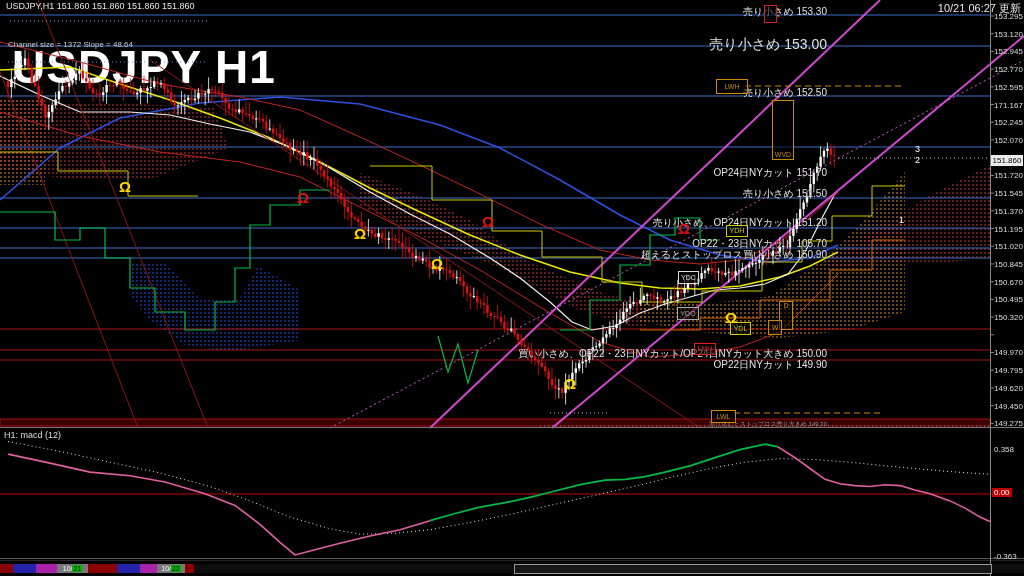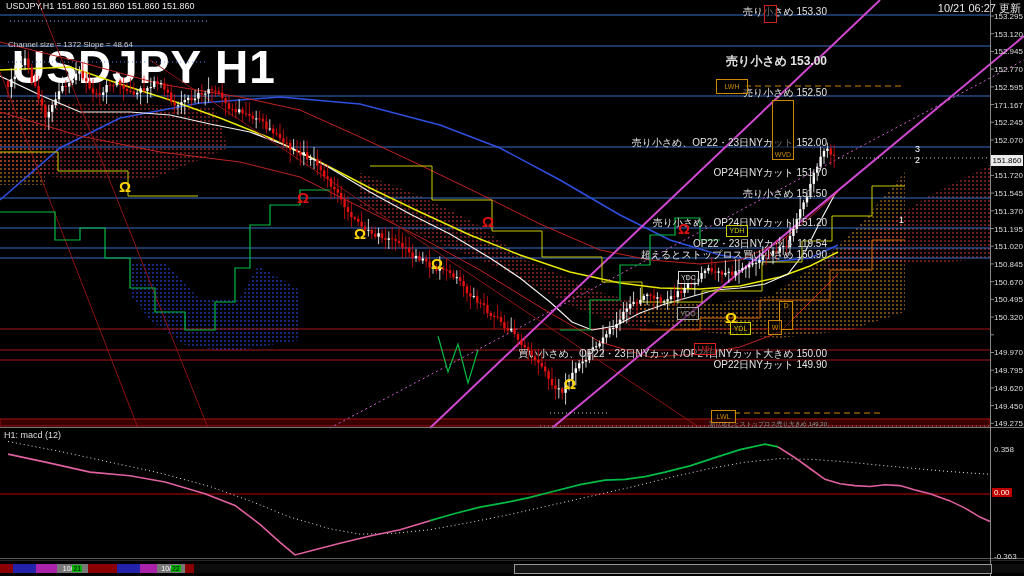--- a/index.html
+++ b/index.html
@@ -673,27 +673,26 @@
     <div class="axis-label" style="top: 277.65px;">150.670</div>
     <div class="axis-label" style="top: 295.36px;">150.495</div>
     <div class="axis-label" style="top: 313.07px;">150.320</div>
     <div class="axis-label" style="top: 312px; padding-left: 41px;">150.145</div>
     <div class="axis-label" style="top: 348.49px;">149.970</div>
     <div class="axis-label" style="top: 366.2px;">149.795</div>
     <div class="axis-label" style="top: 383.91px;">149.620</div>
     <div class="axis-label" style="top: 401.62px;">149.450</div>
     <div class="axis-label" style="top: 419.33px;">149.275</div>
     <div class="anno" style="top: 5px; font-size: 10px;">売り小さめ 153.30</div>
-    <div class="anno" style="top: 53px; font-size: 12px; font-weight: bold;">売り小さめ 153.00</div>
+    <div class="anno" style="top: 36px; font-size: 14px;">売り小さめ 153.00</div>
     <div class="anno" style="top: 86px; font-size: 10px;">売り小さめ 152.50</div>
-    <div class="anno" style="top: 136px; font-size: 10px;">売り小さめ、OP22・23日NYカット 152.00</div>
     <div class="anno" style="top: 166px; font-size: 10px;">OP24日NYカット 151.70</div>
     <div class="anno" style="top: 187px; font-size: 10px;">売り小さめ 151.50</div>
     <div class="anno" style="top: 216px; font-size: 10px;">売り小さめ、OP24日NYカット 151.20</div>
-    <div class="anno" style="top: 237px; font-size: 10px;">OP22・23日NYカット 119.54</div>
+    <div class="anno" style="top: 237px; font-size: 10px;">OP22・23日NYカット 105.70</div>
     <div class="anno" style="top: 248px; font-size: 10px;">超えるとストップロス買い小さめ 150.90</div>
     <div class="anno" style="top: 347px; font-size: 10px;">買い小さめ、OP22・23日NYカット/OP24日NYカット大きめ 150.00</div>
     <div class="anno" style="top: 358px; font-size: 10px;">OP22日NYカット 149.90</div>
     <div class="anno" style="top: 420px; font-size: 6px; color: rgb(153, 153, 153);">割り込むとストップロス売り大きめ 149.30</div>
     <div class="pivot" style="left: 716px; top: 79px; width: 30px; height: 13px; border: 1px solid rgb(204, 136, 0); color: rgb(204, 136, 0); align-items: center;">LWH</div>
     <div class="pivot" style="left: 772px; top: 100px; width: 20px; height: 58px; border: 1px solid rgb(204, 136, 0); color: rgb(204, 136, 0); align-items: flex-end;">WVD</div>
     <div class="pivot" style="left: 764px; top: 5px; width: 11px; height: 16px; border: 1px solid rgb(204, 34, 34); color: rgb(204, 34, 34); align-items: center;"></div>
     <div class="pivot" style="left: 726px; top: 225px; width: 20px; height: 10px; border: 1px solid rgb(204, 204, 0); color: rgb(204, 204, 0); align-items: center;">YDH</div>
     <div class="pivot" style="left: 678px; top: 271px; width: 19px; height: 11px; border: 1px solid rgb(221, 221, 221); color: rgb(221, 221, 221); align-items: center;">YDC</div>
     <div class="pivot" style="left: 677px; top: 307px; width: 20px; height: 11px; border: 1px solid rgb(170, 170, 170); color: rgb(170, 170, 170); align-items: center;">YDO</div>

